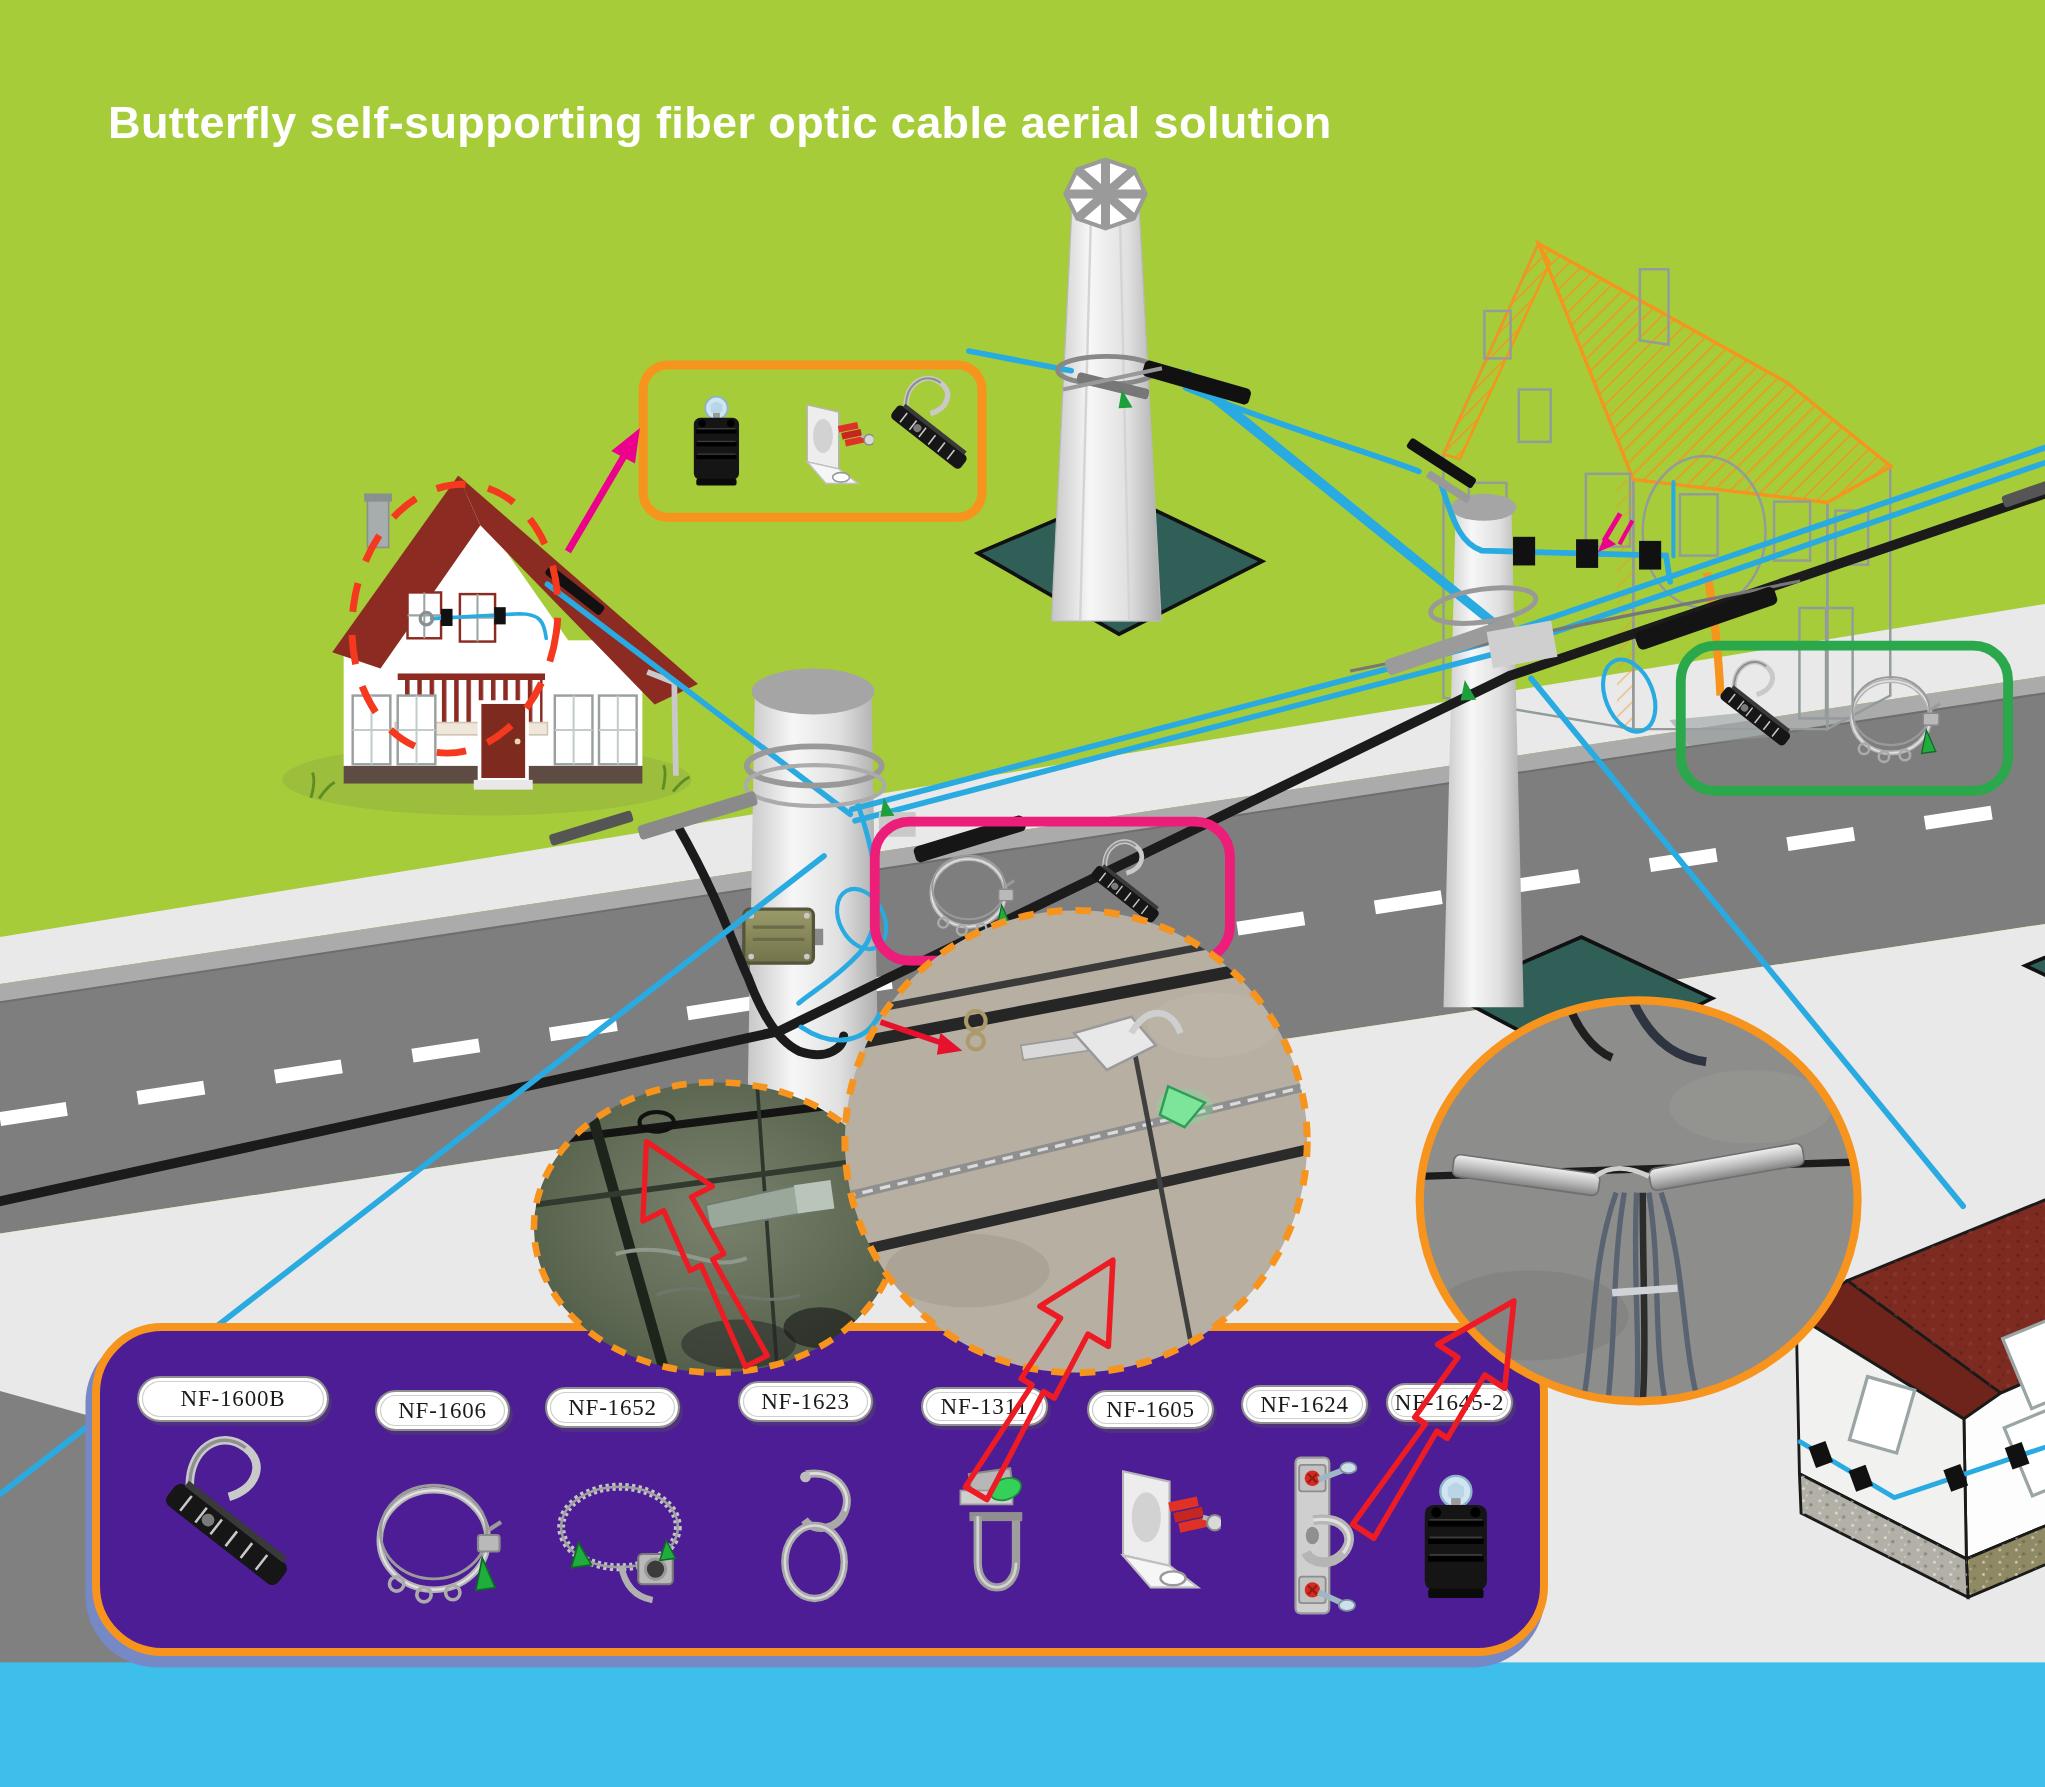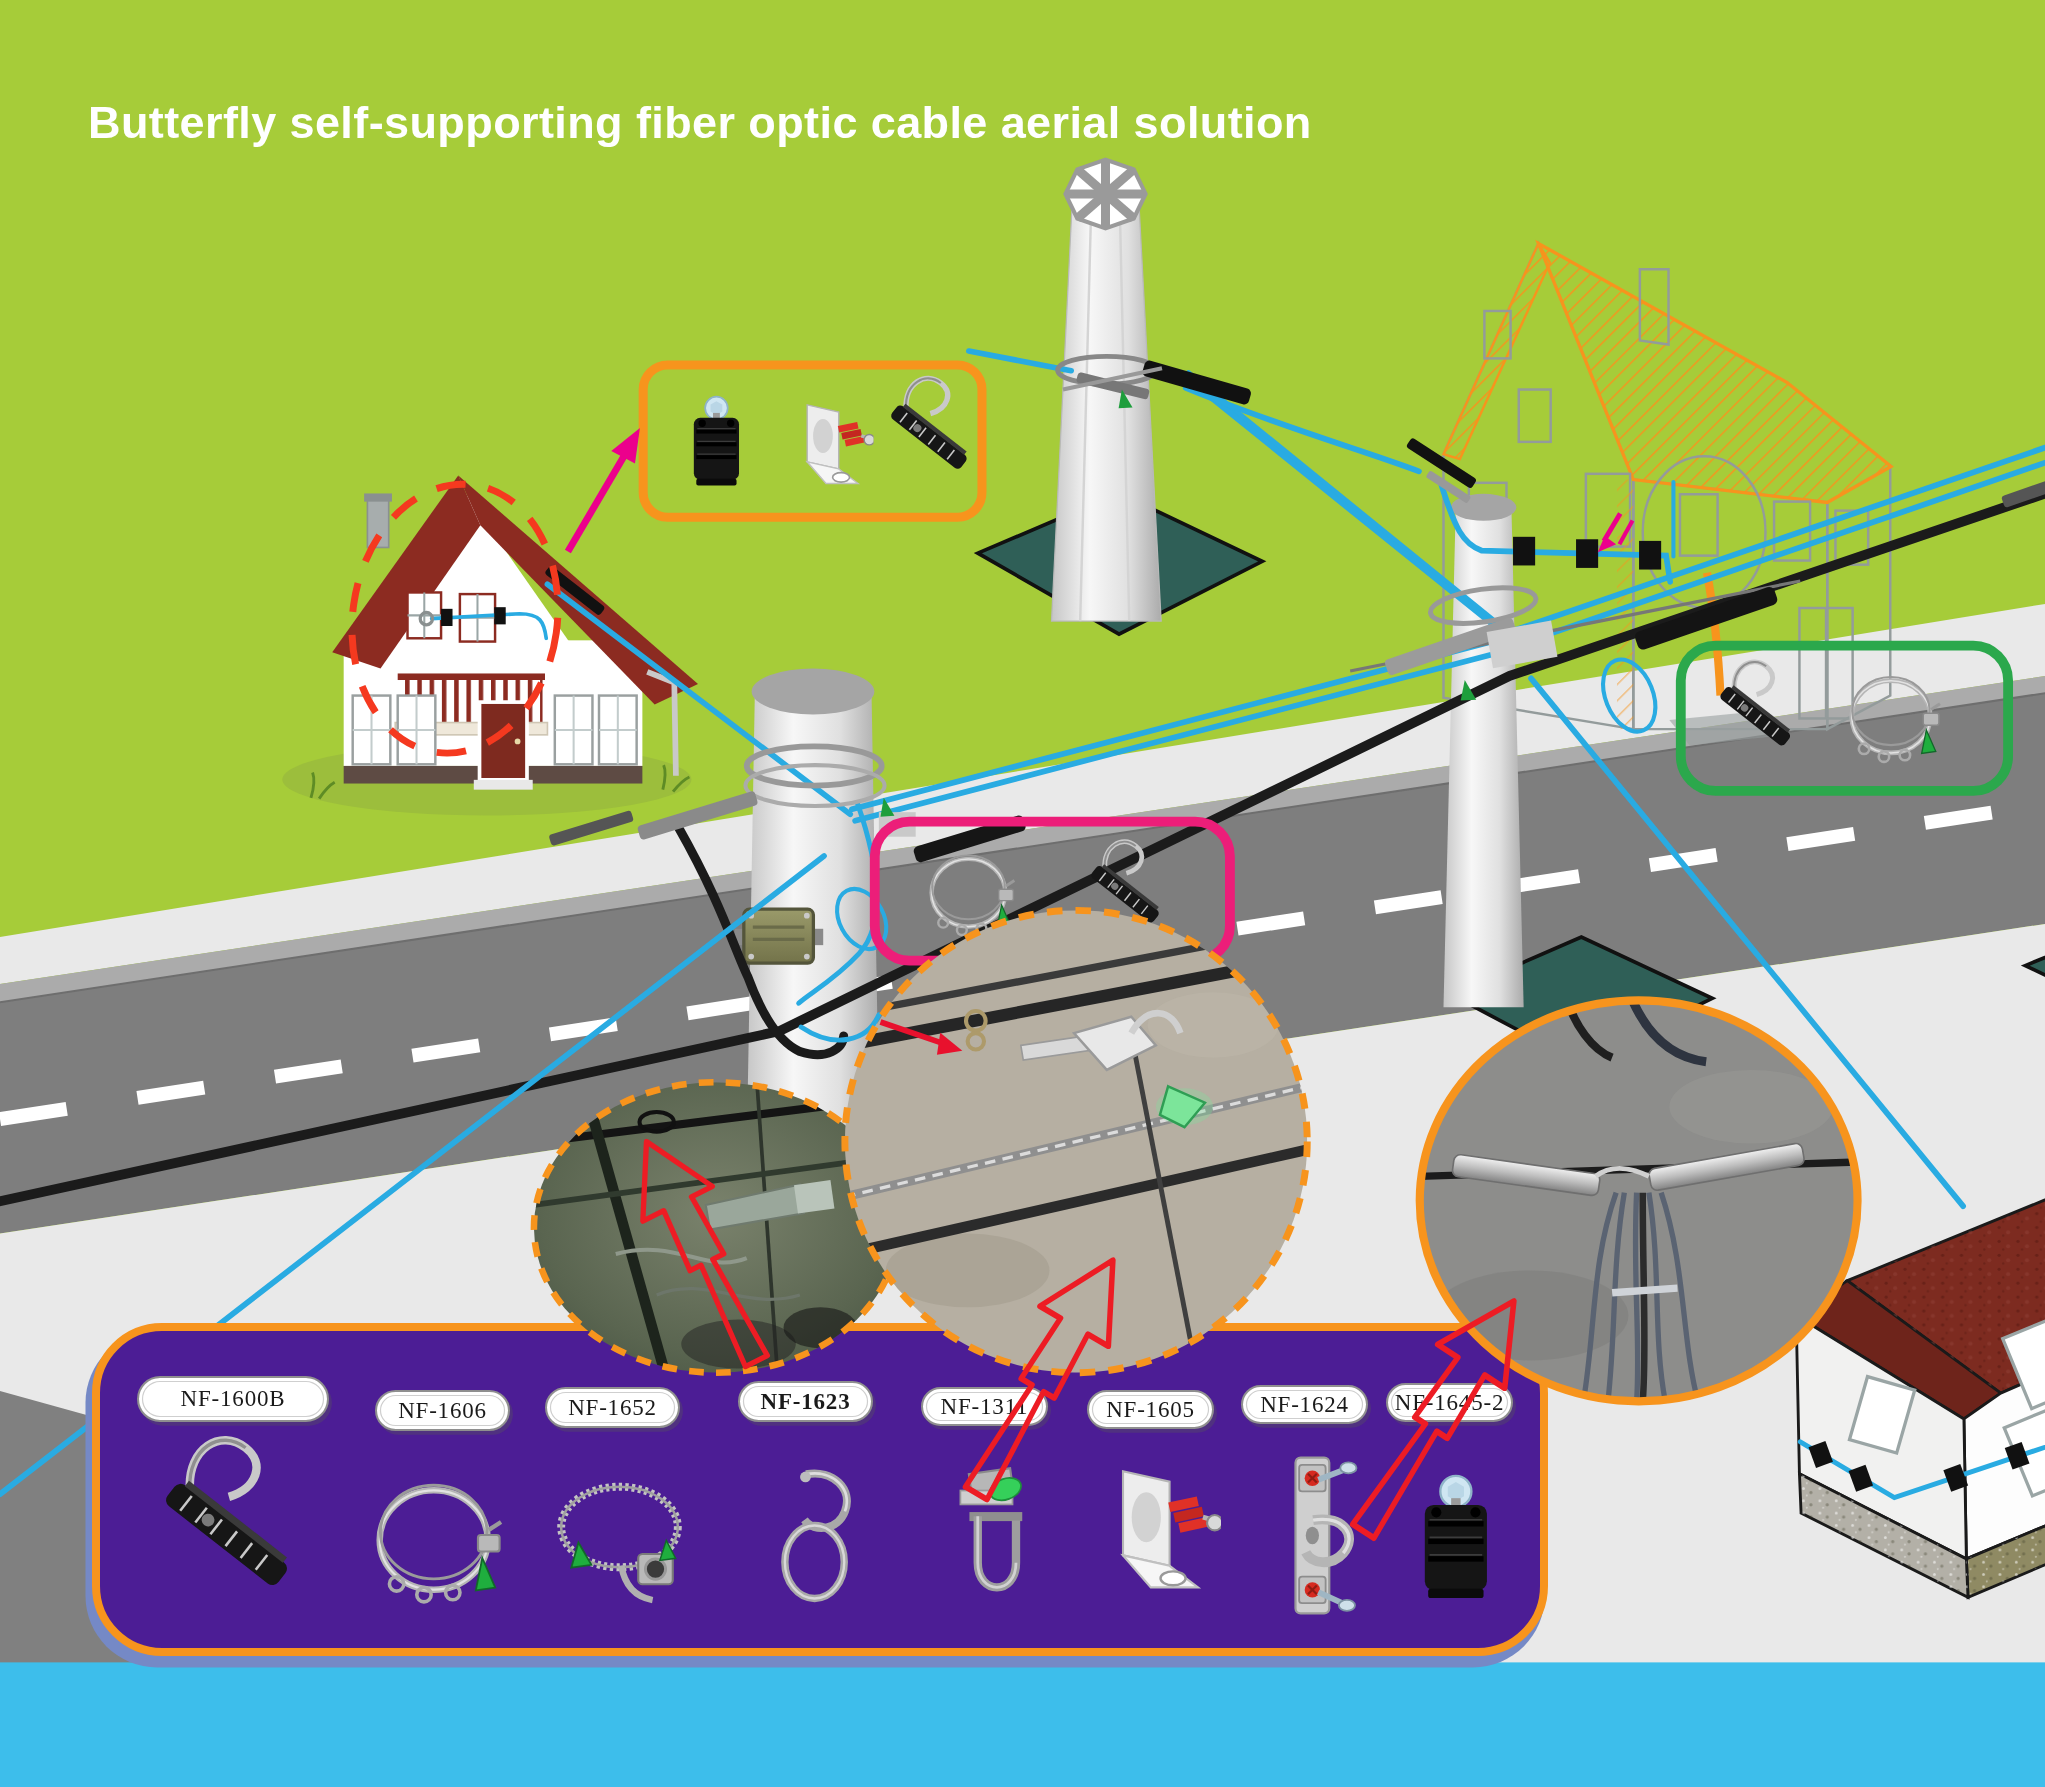--- a/index.html
+++ b/index.html
@@ -1,19 +1,19 @@
 <!DOCTYPE html>
 <html style="font-size:6.5px"><head>
 <meta charset="utf-8">
 <style>
   html,body{margin:0;padding:0;background:#A6CC39;}
   .canvas{position:relative;width:2513px;height:1788px;overflow:hidden;background:#A6CC39;
           font-family:"Liberation Sans",sans-serif;}
   svg.layer{position:absolute;left:0;top:0;}
-  #title{position:absolute;left:88px;top:97px;font-size:45px;font-weight:700;color:#ffffff;
+  #title{position:absolute;left:108px;top:97px;font-size:45px;font-weight:700;color:#ffffff;
          letter-spacing:0.4px;white-space:nowrap;}
   #panel{position:absolute;left:92px;top:1323px;width:1456px;height:333px;box-sizing:border-box;
          background:#4c1d95;border:8.2px solid #F7941D;border-radius:70px;
          box-shadow:-4.9px 9.8px 0 1.6px #7589C6;}
   .pill{position:absolute;box-sizing:border-box;background:#ffffff;border:2px solid #8f8f8f;
         border-radius:24.5px;box-shadow:2.9px 3.7px 0 rgba(90,90,90,.35), inset 0 0 0 2.9px #ffffff, inset 0 0 0 4.1px #cfcfcf;
         display:flex;align-items:center;justify-content:center;
         font-family:"Liberation Serif",serif;font-size:23px;letter-spacing:0.8px;color:#1a1a1a;}
   .prodsvg{position:absolute;}
 </style>
@@ -427,21 +427,21 @@
 
   <rect x="0" y="4063" width="6142" height="307" fill="#3DBEEB"></rect>
 </svg>
 
 <div id="title">Butterfly self-supporting fiber optic cable aerial solution</div>
 
 <div id="panel">
   <div class="pill" style="left:37px;top:45px;width:192px;height:46px;">NF-1600B</div>
   <div class="pill" style="left:275px;top:59px;width:135px;height:41px;">NF-1606</div>
   <div class="pill" style="left:445px;top:56px;width:135px;height:41px;">NF-1652</div>
-  <div class="pill" style="left:638px;top:50px;width:135px;height:41px;font-weight:bold;">NF-1623</div>
+  <div class="pill" style="left:638px;top:50px;width:135px;height:41px;">NF-1623</div>
   <div class="pill" style="left:821px;top:56px;width:127px;height:39px;">NF-1311</div>
   <div class="pill" style="left:987px;top:59px;width:127px;height:39px;">NF-1605</div>
   <div class="pill" style="left:1141px;top:54px;width:127px;height:39px;text-align:right;">NF-1624</div>
   <div class="pill" style="left:1286px;top:52px;width:127px;height:39px;text-align:right;">NF-1645-2</div>
 
   <svg class="prodsvg" style="left:24.5px;top:98px;" width="196" height="213" viewBox="0 0 400 500">
         <use href="#sym-tension"></use>
       </svg>
   <svg class="prodsvg" style="left:262px;top:119px;" width="147" height="180" viewBox="0 0 400 500">
         <use href="#sym-ring"></use>

